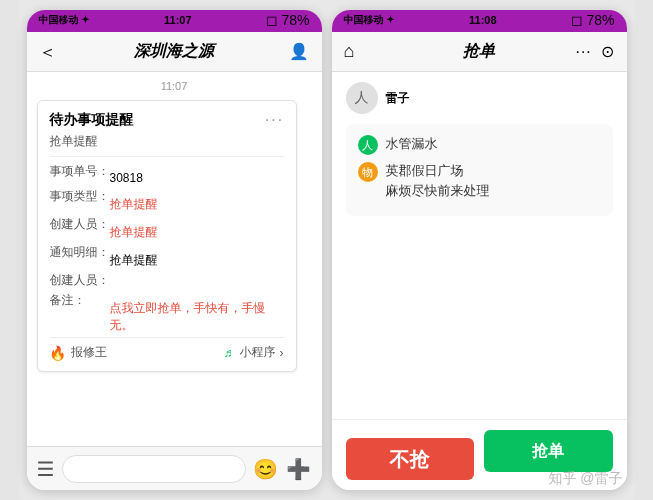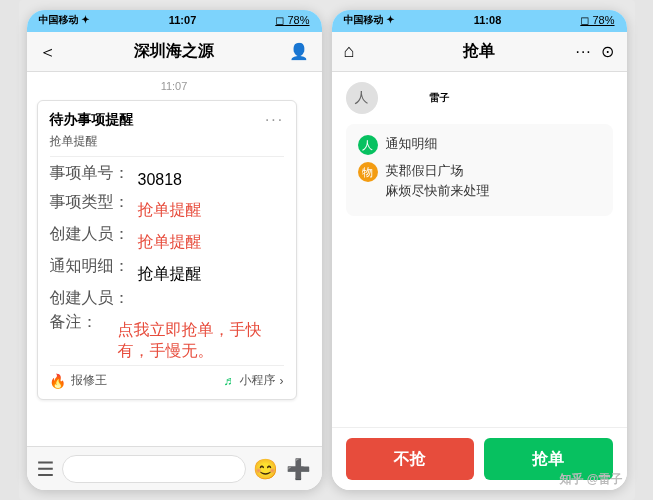--- a/index.html
+++ b/index.html
@@ -25,43 +25,44 @@
       position: relative;
     }
     
     .status-bar {
       display: flex;
       justify-content: space-between;
       align-items: center;
       padding: 0 12px 2px;
       font-size: 10px;
       color: #000;
-      background: #7dd3fc;
+      background: #a21caf;
       height: 22px;
     }
     .status-left { font-size: 10px; font-weight: 600; }
     .status-center { font-size: 11px; font-weight: 600; }
-    .status-right { display: flex; align-items: center; gap: 3px; font-size: 11px; text-decoration: underline; }
+    .status-right { display: flex; align-items: center; gap: 3px; font-size: 14px; }
     
     .nav-bar {
       display: flex;
       align-items: center;
       justify-content: space-between;
       padding: 6px 12px;
       background: #f7f7f7;
       border-bottom: 0.5px solid #ddd;
       height: 40px;
     }
     .nav-title {
       font-size: 16px;
       font-weight: 600;
       color: #000;
       position: absolute;
       left: 50%;
       transform: translateX(-50%);
+      font-style: italic;
     }
     .nav-back {
       font-size: 18px;
       color: #000;
       cursor: pointer;
     }
     .nav-right-icon {
       font-size: 16px;
       color: #000;
     }
@@ -105,23 +106,22 @@
       font-size: 16px;
       letter-spacing: 1px;
     }
     .message-subtitle {
       font-size: 12px;
       color: #555;
       margin-bottom: 6px;
     }
     .info-row {
       display: flex;
-      font-size: 16px;
+      font-size: 12px;
       margin-bottom: 3px;
-      gap: 8px;
     }
     .info-label {
       color: #555;
       min-width: 60px;
     }
     .info-value {
       color: #000;
       margin-top: 8px;
     }
     .info-value.red {
@@ -190,24 +190,23 @@
       height: 32px;
       border-radius: 50%;
       background: #e0e0e0;
       display: flex;
       align-items: center;
       justify-content: center;
       font-size: 14px;
       color: #666;
     }
     .person-name {
-      font-size: 10px;
+      font-size: 12px;
       font-weight: 600;
       color: #000;
-      margin-left: 44px;
     }
     .grab-detail-card {
       background: #f9f9f9;
       border-radius: 8px;
       padding: 10px 12px;
     }
     .detail-row {
       display: flex;
       align-items: flex-start;
       gap: 8px;
@@ -237,50 +236,50 @@
       padding: 10px 14px;
       border-top: 0.5px solid #eee;
       background: #fff;
     }
     .btn-no {
       flex: 1;
       height: 42px;
       border-radius: 6px;
       background: #e74c3c;
       color: #fff;
-      font-size: 16px;
+      font-size: 20px;
       font-weight: 600;
       border: none;
       display: flex;
       align-items: center;
       justify-content: center;
       cursor: pointer;
+      margin-top: 8px;
     }
     .btn-yes {
       flex: 1;
       height: 42px;
       border-radius: 6px;
       background: #07c160;
       color: #fff;
       font-size: 16px;
       font-weight: 600;
       border: none;
       display: flex;
       align-items: center;
       justify-content: center;
       cursor: pointer;
     }
     .nav-bar-right { display: flex; gap: 10px; align-items: center; }
     .watermark {
       position: absolute;
       bottom: 2px;
       right: 4px;
-      font-size: 12px;
+      font-size: 14px;
       color: #bbb;
-      font-weight: bold;
     }
     .phones-wrapper {
       display: flex;
       gap: 10px;
       padding: 10px 8px;
       background: #e8e8e8;
       border-radius: 4px;
     }
   </style>
 </head>
@@ -376,21 +375,21 @@
     <div class="grab-content">
       <div class="grab-person-row">
         <div class="avatar-person">
           <span>人</span>
         </div>
         <span class="person-name">雷子</span>
       </div>
       <div class="grab-detail-card">
         <div class="detail-row">
           <div class="detail-icon green">人</div>
-          <span class="detail-text">通知明细</span>
+          <span class="detail-text">水管漏水</span>
         </div>
         <div class="detail-row">
           <div class="detail-icon orange">物</div>
           <span class="detail-text">英郡假日广场<br>麻烦尽快前来处理</span>
         </div>
       </div>
     </div>
 
     <div class="grab-bottom-bar">
       <button class="btn-no">不抢</button>

